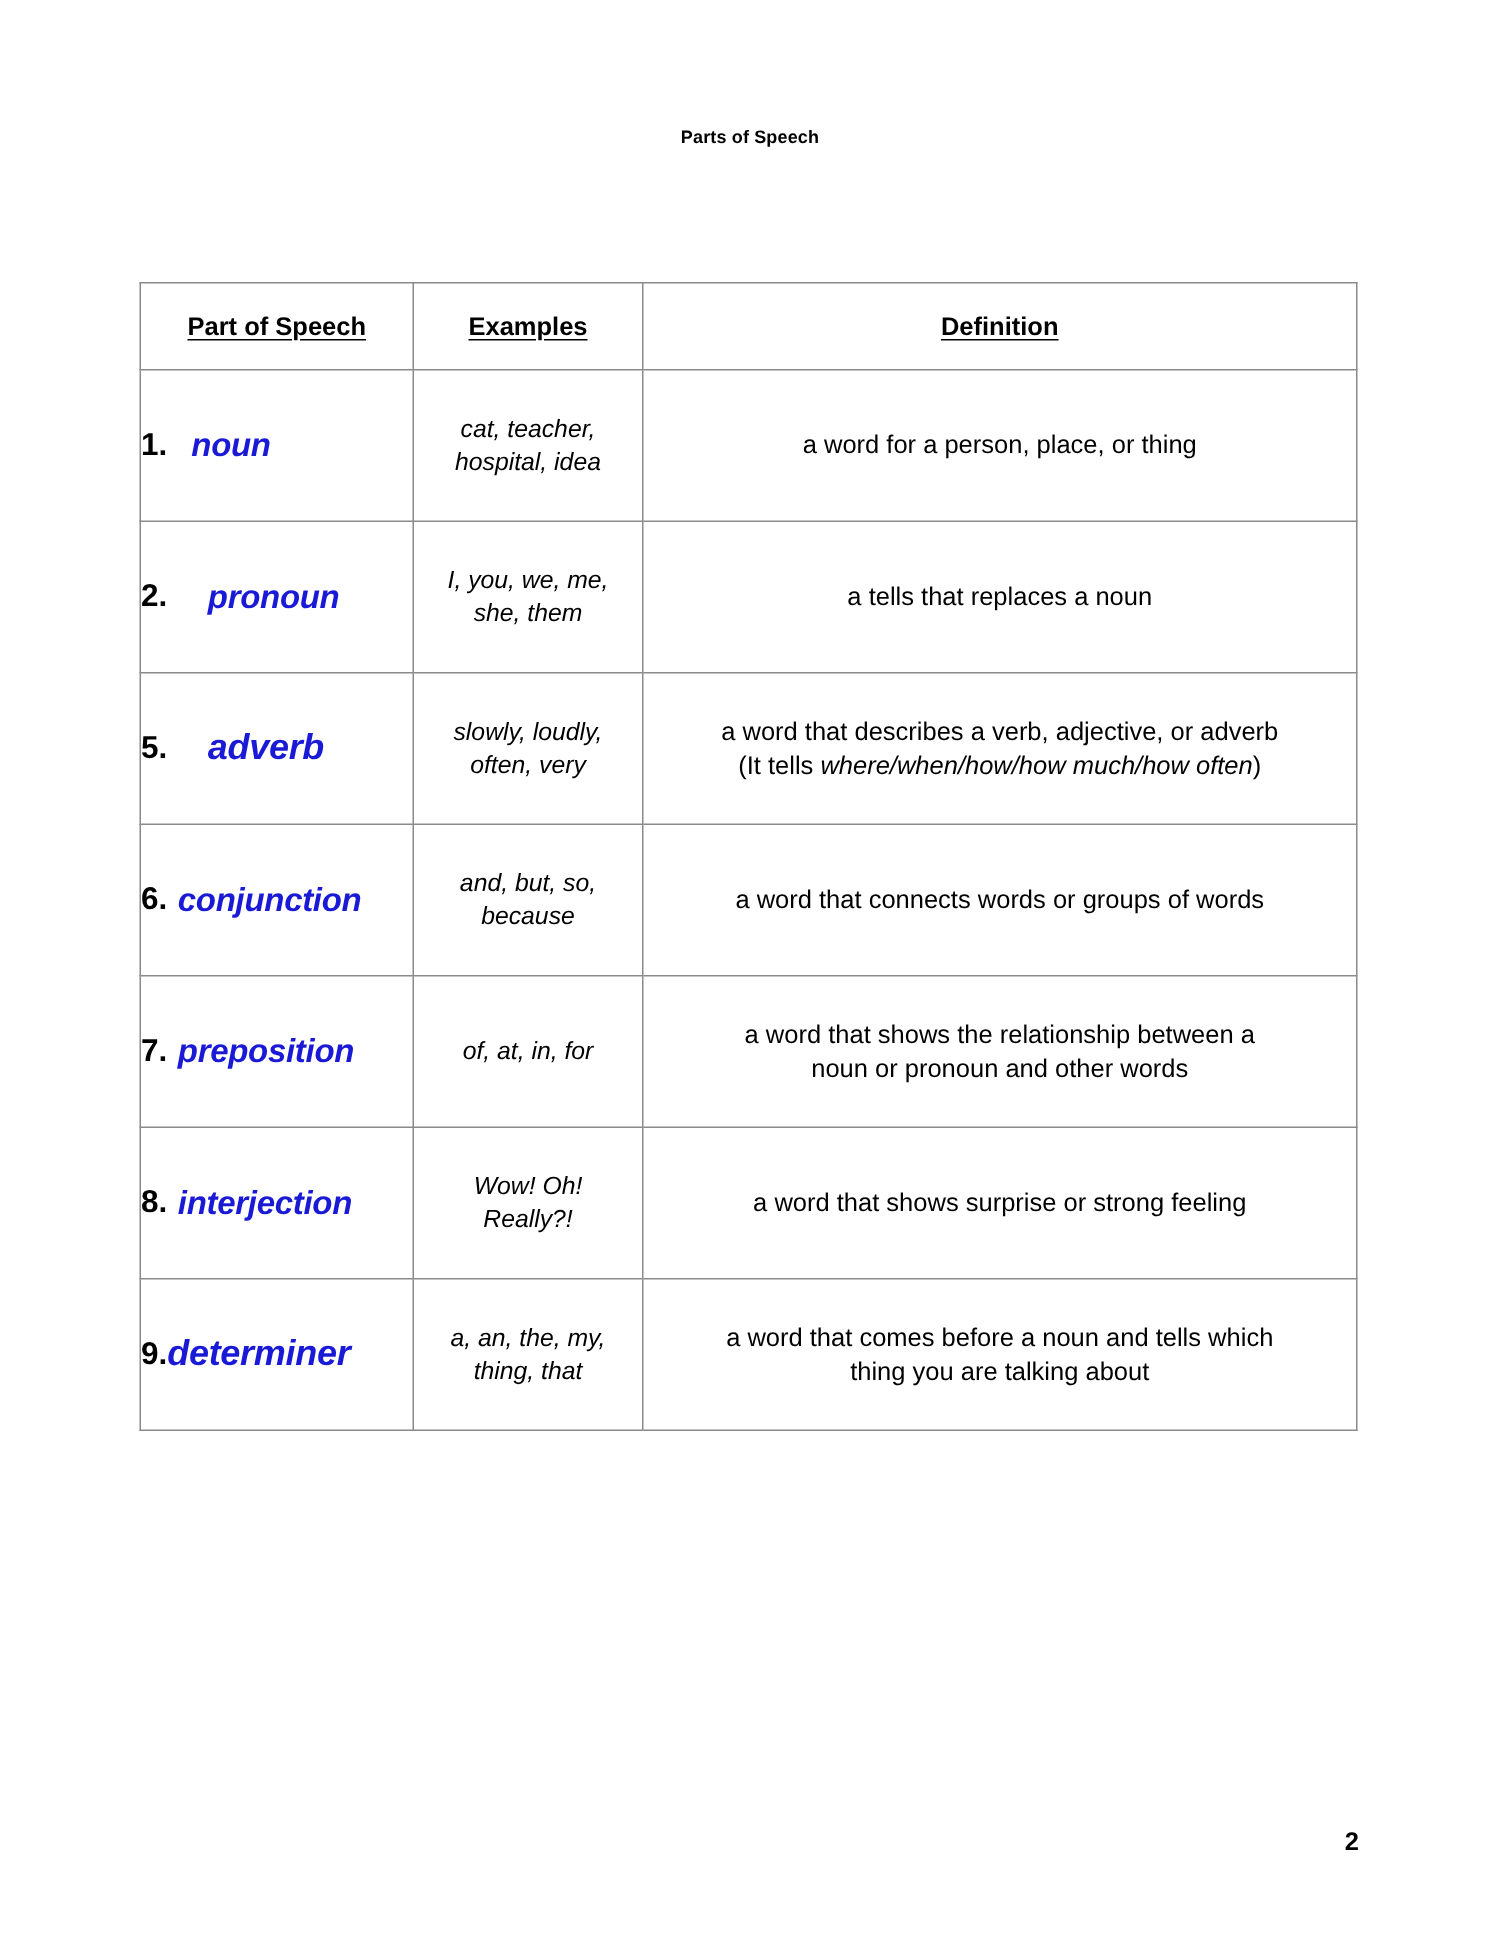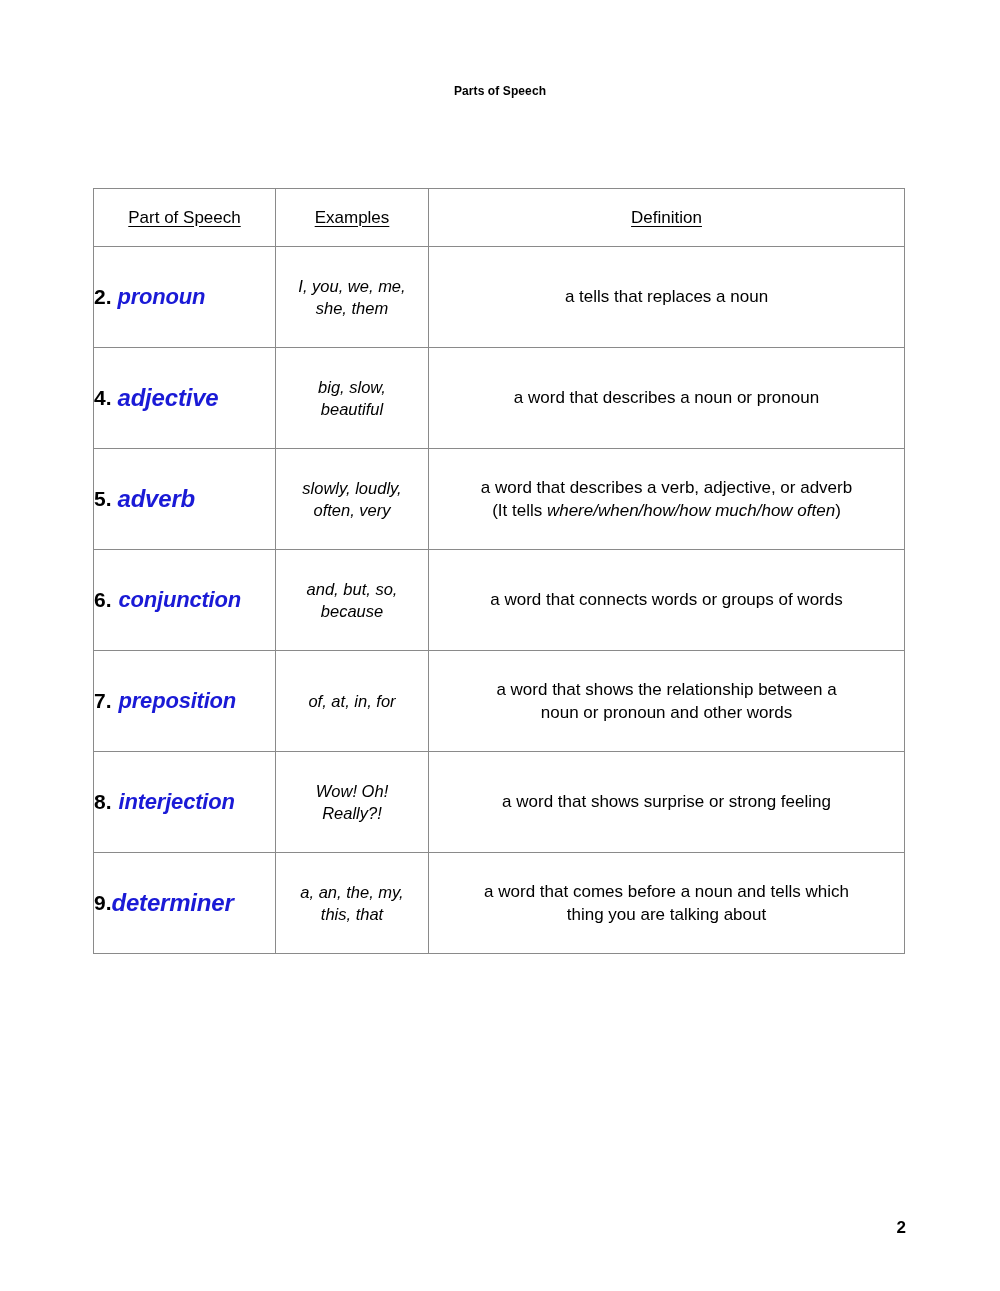--- a/index.html
+++ b/index.html
@@ -72,21 +72,21 @@
     height: 57px;
     text-align: center;
     font-size: 17px;
     font-weight: bold;
     border: 1px solid #8a8a8a;
   }
   .hdr-label {
     display: inline-block;
     text-decoration: underline;
     text-underline-offset: 3px;
-    font-weight: normal;
+    font-weight: bold;
     font-size: 17px;
   }
 
   
   .data-row td {
     height: 100px;
   }
 
   
   .pos-cell {
@@ -106,21 +106,21 @@
     font-size: 22px;
     font-weight: bold;
     font-style: italic;
     color: #1a1ad6;
     display: inline-block;
     vertical-align: middle;
     letter-spacing: -0.2px;
   }
   
   .gap-wide  .pos-word { margin-left: 16px; }
-  .gap-med   .pos-word { margin-left: 6px; }
+  .gap-med   .pos-word { margin-left: 27px; }
   .gap-small .pos-word { margin-left: 7px; }
   .gap-none  .pos-word { margin-left: 0px; }
   
   .w-lg  { font-size: 24px; }
   .w-md  { font-size: 22px; }
 
   
   .ex-cell {
     text-align: center;
     font-style: italic;
@@ -171,47 +171,47 @@
         <th>
           <span class="hdr-label">Examples</span>
         </th>
         <th>
           <span class="hdr-label">Definition</span>
         </th>
       </tr>
     </thead>
     <tbody>
 
+      <tr class="data-row">
+        <td class="pos-cell gap-wide">
+          <span class="pos-num">1.</span><span class="pos-word w-md">noun</span>
+        </td>
+        <td class="ex-cell">
+          <div>cat, teacher,</div>
+          <div>hospital, idea</div>
+        </td>
+        <td class="def-cell">
+          <div>a word for a person, place, or thing</div>
+        </td>
+      </tr>
 
       <tr class="data-row">
         <td class="pos-cell gap-med">
           <span class="pos-num">2.</span><span class="pos-word w-md">pronoun</span>
         </td>
         <td class="ex-cell">
           <div>I, you, we, me,</div>
           <div>she, them</div>
         </td>
         <td class="def-cell">
           <div>a tells that replaces a noun</div>
         </td>
       </tr>
 
 
-      <tr class="data-row">
-        <td class="pos-cell gap-med">
-          <span class="pos-num">4.</span><span class="pos-word w-lg">adjective</span>
-        </td>
-        <td class="ex-cell">
-          <div>big, slow,</div>
-          <div>beautiful</div>
-        </td>
-        <td class="def-cell">
-          <div>a word that describes a noun or pronoun</div>
-        </td>
-      </tr>
 
       <tr class="data-row">
         <td class="pos-cell gap-med">
           <span class="pos-num">5.</span><span class="pos-word w-lg">adverb</span>
         </td>
         <td class="ex-cell">
           <div>slowly, loudly,</div>
           <div>often, very</div>
         </td>
         <td class="def-cell">
@@ -258,21 +258,21 @@
           <div>a word that shows surprise or strong feeling</div>
         </td>
       </tr>
 
       <tr class="data-row">
         <td class="pos-cell gap-none">
           <span class="pos-num">9.</span><span class="pos-word w-lg">determiner</span>
         </td>
         <td class="ex-cell">
           <div>a, an, the, my,</div>
-          <div>this, that</div>
+          <div>thing, that</div>
         </td>
         <td class="def-cell">
           <div>a word that comes before a noun and tells which</div>
           <div>thing you are talking about</div>
         </td>
       </tr>
 
     </tbody>
   </table>
 

